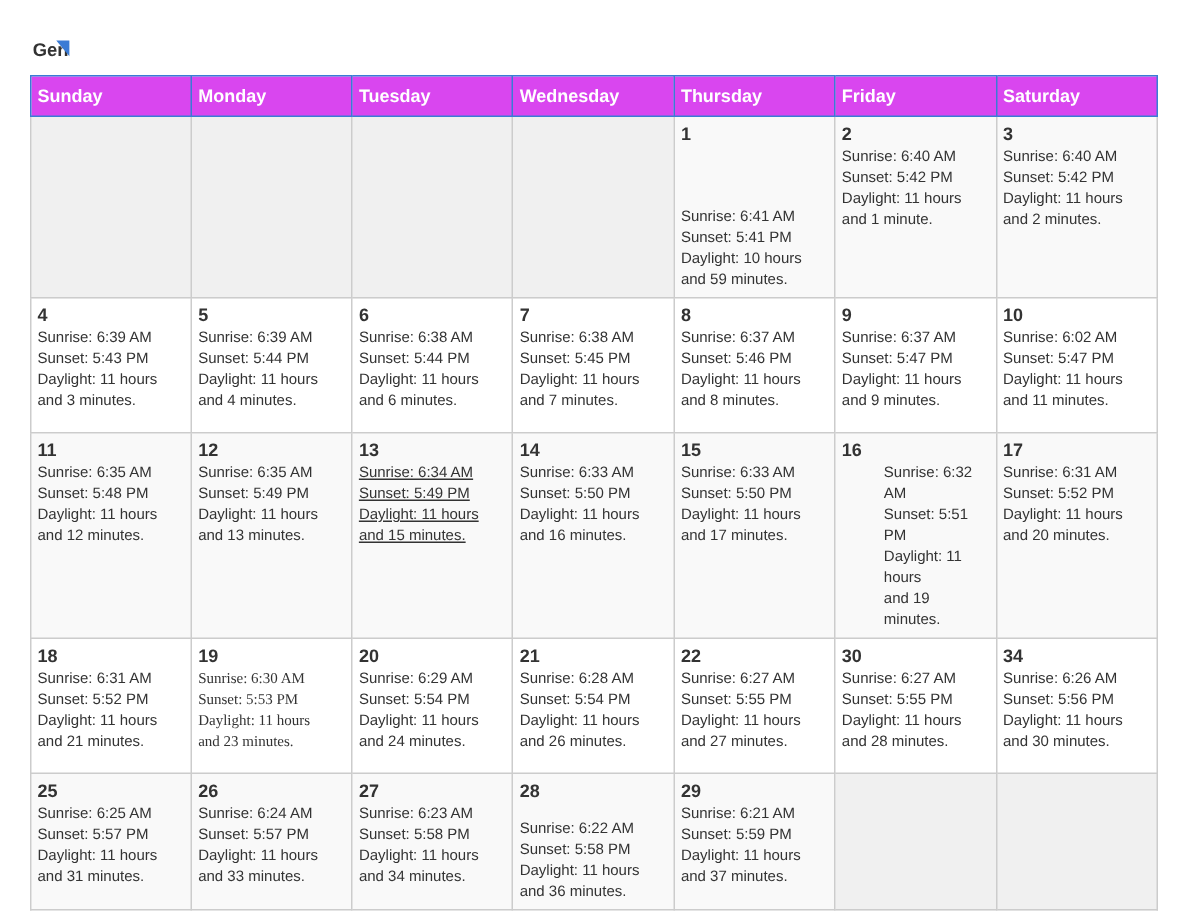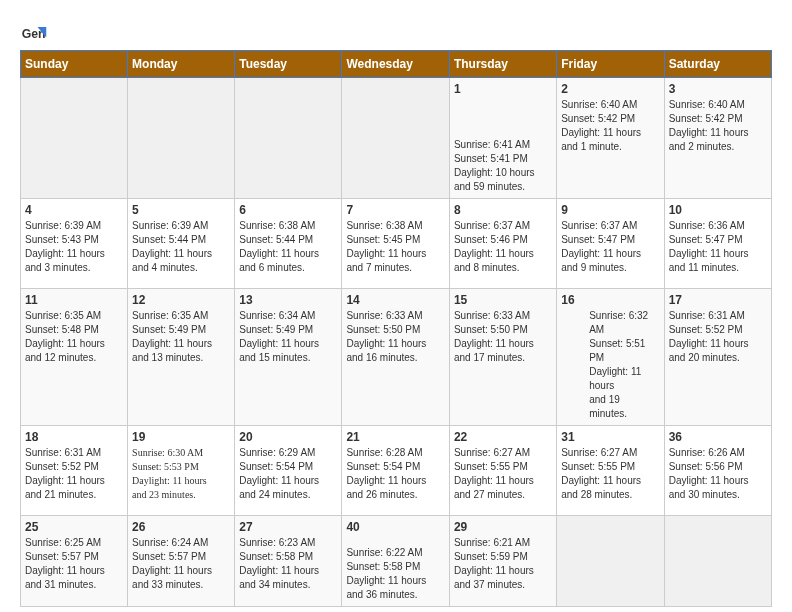--- a/index.html
+++ b/index.html
@@ -48,21 +48,21 @@
       font-size: 16px;
       color: #555;
       margin-top: 2px;
     }
     table {
       width: 100%;
       border-collapse: collapse;
       font-size: 11px;
     }
     thead tr th {
-      background-color: #a16207;
+      background-color: #d946ef;
       color: #fff;
       padding: 6px 4px;
       text-align: left;
       font-size: 12px;
       font-weight: bold;
       border: 1px solid #3a7bd5;
     }
     tbody tr td {
       border: 1px solid #ccc;
       vertical-align: top;
@@ -191,21 +191,21 @@
         </td>
         <td>
           <span class="day-number">9</span>
           <div class="day-info" style="white-space: pre-line;">Sunrise: 6:37 AM
 Sunset: 5:47 PM
 Daylight: 11 hours
 and 9 minutes.</div>
         </td>
         <td>
           <span class="day-number">10</span>
-          <div class="day-info" style="white-space: pre-line;">Sunrise: 6:36 AM
+          <div class="day-info" style="white-space: pre-line;">Sunrise: 6:02 AM
 Sunset: 5:47 PM
 Daylight: 11 hours
 and 11 minutes.</div>
         </td>
       </tr>
       <tr>
         <td>
           <span class="day-number">11</span>
           <div class="day-info" style="white-space: pre-line;">Sunrise: 6:35 AM
 Sunset: 5:48 PM
@@ -214,21 +214,21 @@
         </td>
         <td>
           <span class="day-number">12</span>
           <div class="day-info" style="white-space: pre-line;">Sunrise: 6:35 AM
 Sunset: 5:49 PM
 Daylight: 11 hours
 and 13 minutes.</div>
         </td>
         <td>
           <span class="day-number">13</span>
-          <div class="day-info" style="white-space: pre-line;">Sunrise: 6:34 AM
+          <div class="day-info" style="white-space: pre-line; text-decoration: underline;">Sunrise: 6:34 AM
 Sunset: 5:49 PM
 Daylight: 11 hours
 and 15 minutes.</div>
         </td>
         <td>
           <span class="day-number">14</span>
           <div class="day-info" style="white-space: pre-line;">Sunrise: 6:33 AM
 Sunset: 5:50 PM
 Daylight: 11 hours
 and 16 minutes.</div>
@@ -285,28 +285,28 @@
 and 26 minutes.</div>
         </td>
         <td>
           <span class="day-number">22</span>
           <div class="day-info" style="white-space: pre-line;">Sunrise: 6:27 AM
 Sunset: 5:55 PM
 Daylight: 11 hours
 and 27 minutes.</div>
         </td>
         <td>
-          <span class="day-number">31</span>
+          <span class="day-number">30</span>
           <div class="day-info" style="white-space: pre-line;">Sunrise: 6:27 AM
 Sunset: 5:55 PM
 Daylight: 11 hours
 and 28 minutes.</div>
         </td>
         <td>
-          <span class="day-number">36</span>
+          <span class="day-number">34</span>
           <div class="day-info" style="white-space: pre-line;">Sunrise: 6:26 AM
 Sunset: 5:56 PM
 Daylight: 11 hours
 and 30 minutes.</div>
         </td>
       </tr>
       <tr>
         <td>
           <span class="day-number">25</span>
           <div class="day-info" style="white-space: pre-line;">Sunrise: 6:25 AM
@@ -322,21 +322,21 @@
 and 33 minutes.</div>
         </td>
         <td>
           <span class="day-number">27</span>
           <div class="day-info" style="white-space: pre-line;">Sunrise: 6:23 AM
 Sunset: 5:58 PM
 Daylight: 11 hours
 and 34 minutes.</div>
         </td>
         <td>
-          <span class="day-number">40</span>
+          <span class="day-number">28</span>
           <div class="day-info" style="white-space: pre-line; margin-top: 12px;">Sunrise: 6:22 AM
 Sunset: 5:58 PM
 Daylight: 11 hours
 and 36 minutes.</div>
         </td>
         <td>
           <span class="day-number">29</span>
           <div class="day-info" style="white-space: pre-line;">Sunrise: 6:21 AM
 Sunset: 5:59 PM
 Daylight: 11 hours

